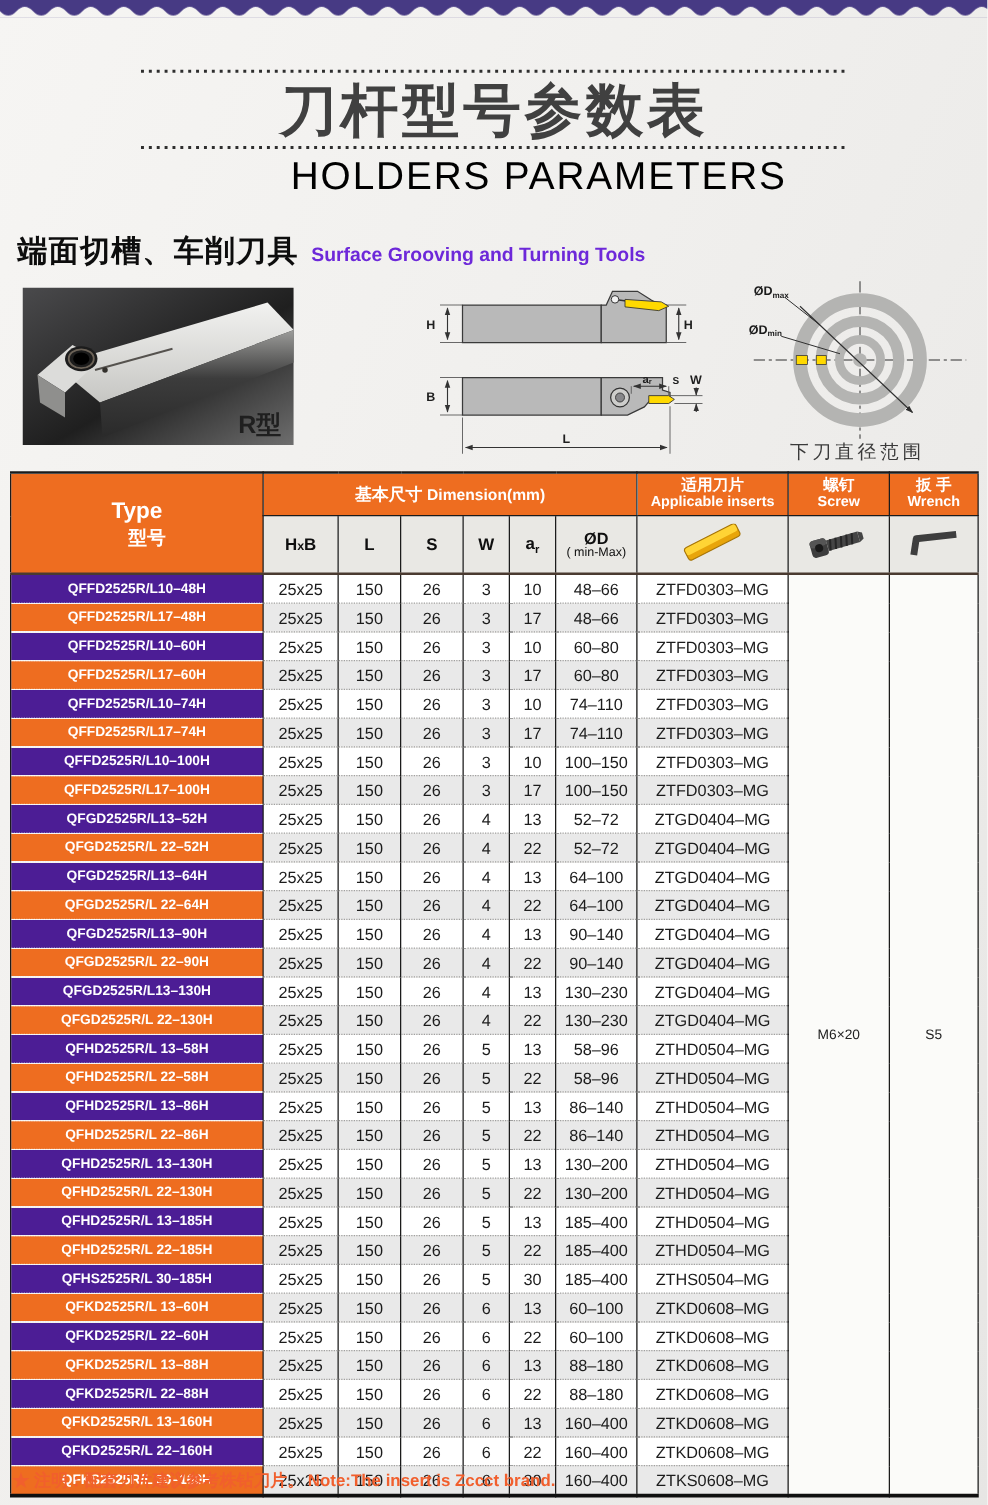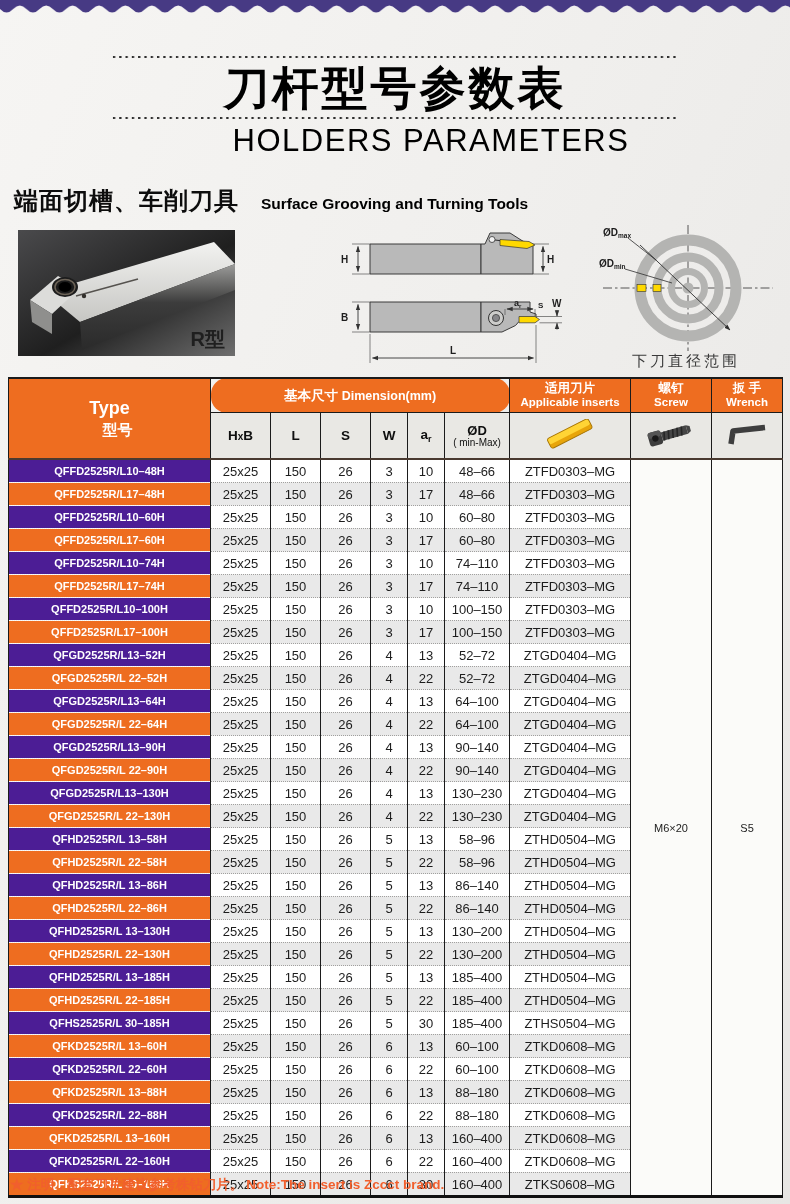--- a/index.html
+++ b/index.html
@@ -7,26 +7,26 @@
     font-family:"Liberation Sans",sans-serif;
     background:linear-gradient(115deg,#f6f5f3 0%,#f0efed 45%,#e7e6e4 100%);
     position:relative;overflow:hidden;color:#1c1c1c;
   }
   .wave{position:absolute;top:0;left:0;display:block;}
   .dotted{position:absolute;left:112px;width:566px;height:4px;
     background-image:radial-gradient(circle at 2px 2px,#2e2e2e 1.15px,rgba(0,0,0,0) 1.4px);
     background-size:6.3px 4px;background-repeat:repeat-x;}
   .d1{top:55px}.d2{top:116px}
   .title{position:absolute;top:58px;left:0;width:790px;margin:0;text-align:center;
-    font-size:46px;font-weight:bold;color:#000000;letter-spacing:3px;}
+    font-size:46px;font-weight:bold;color:#404040;letter-spacing:3px;}
   .subtitle{position:absolute;top:123px;left:0;width:790px;text-align:center;
     font-size:31px;color:#000000;letter-spacing:1.5px;font-weight:400;padding-left:36px;}
   .section{position:absolute;top:185px;left:14px;display:flex;align-items:baseline;gap:10px;justify-content:flex-end;}
   .sec-cn{font-size:24px;font-weight:900;color:#0d0d0d;letter-spacing:1px;}
-  .sec-en{font-size:15.5px;font-weight:bold;color:#000000;margin-left:12px;}
+  .sec-en{font-size:15.5px;font-weight:bold;color:#6d28d9;}
 
   .photo{position:absolute;left:18px;top:230px;width:217px;height:126px;}
   .photo svg{display:block;}
   .photo-label{position:absolute;right:10px;bottom:3px;font-size:20px;font-weight:bold;color:#1f1f1f;}
   .drawing{position:absolute;left:332px;top:226px;}
   .circles{position:absolute;left:583px;top:222px;}
 
   .ext{stroke:#555;stroke-width:0.7;}
   .dim{stroke:#333;stroke-width:0.9;}
   .lbl{font-size:10px;fill:#1e1e1e;font-weight:bold;}
@@ -35,21 +35,21 @@
   .dsub2{font-size:6.5px;}
   .cap{font-size:15px;fill:#3a3a3a;letter-spacing:3px;}
 
   table.params{position:absolute;left:8px;top:377px;width:774px;height:795px;
     border-collapse:collapse;table-layout:fixed;
     border:1px solid #1b1b1b;border-top:2px solid #1b1b1b;border-bottom:3px solid #101010;}
   th,td{padding:0;text-align:center;vertical-align:middle;overflow:hidden;}
   .h-orange{background:#EE6D20;color:#fff;border:1px solid #1b1b1b;}
   .th-type .t1{font-size:18px;font-weight:bold;}
   .th-type .t2{font-size:15px;font-weight:bold;margin-top:2px;padding-left:16px;}
-  .th-dim{height:33px;font-size:13.5px;font-weight:bold;border-radius:16px;}
+  .th-dim{height:33px;font-size:13.5px;font-weight:bold;}
   .th-dim .en{font-size:12.5px;}
   .th-sm{font-size:12.5px;font-weight:bold;line-height:1.18;}
   .th-sm .en2{font-size:11.5px;}
   tr.subrow th{background:#E9E8E4;color:#0f0f0f;border:1px solid #1b1b1b;height:45px;}
   tr.subrow{border-bottom:2.5px solid #4a3a30;}
   .sub{font-size:13.5px;font-weight:bold;}
   .sub .xs{font-size:10px;}
   .subscript{font-size:9px;vertical-align:-3px;}
   .dmain{font-size:13px;font-weight:bold;}
   .dsub{font-size:10px;font-weight:normal;margin-top:-1px;}

